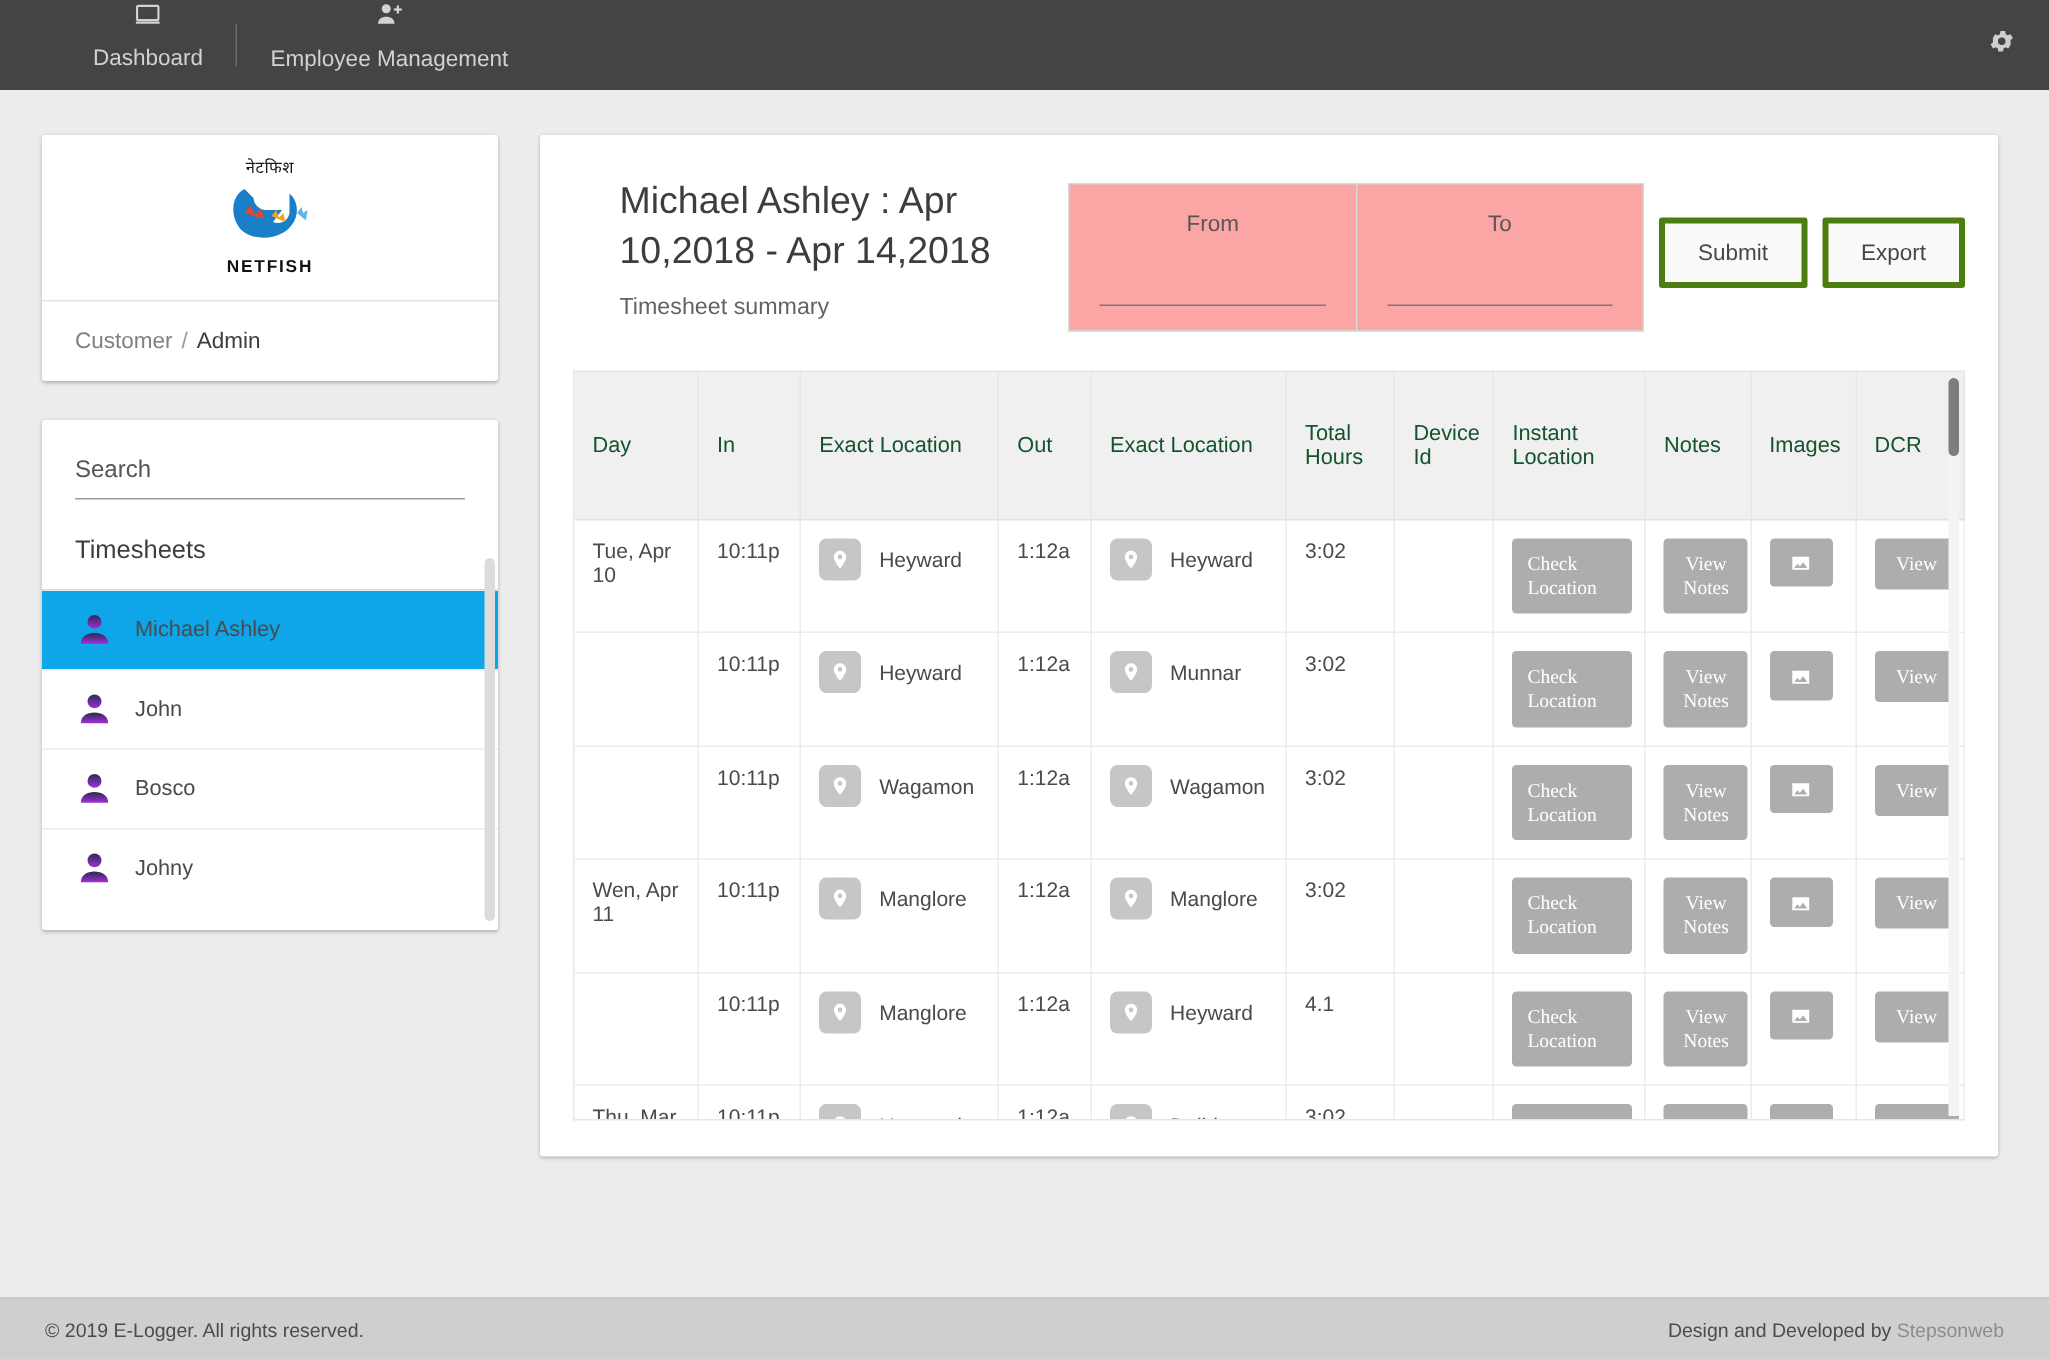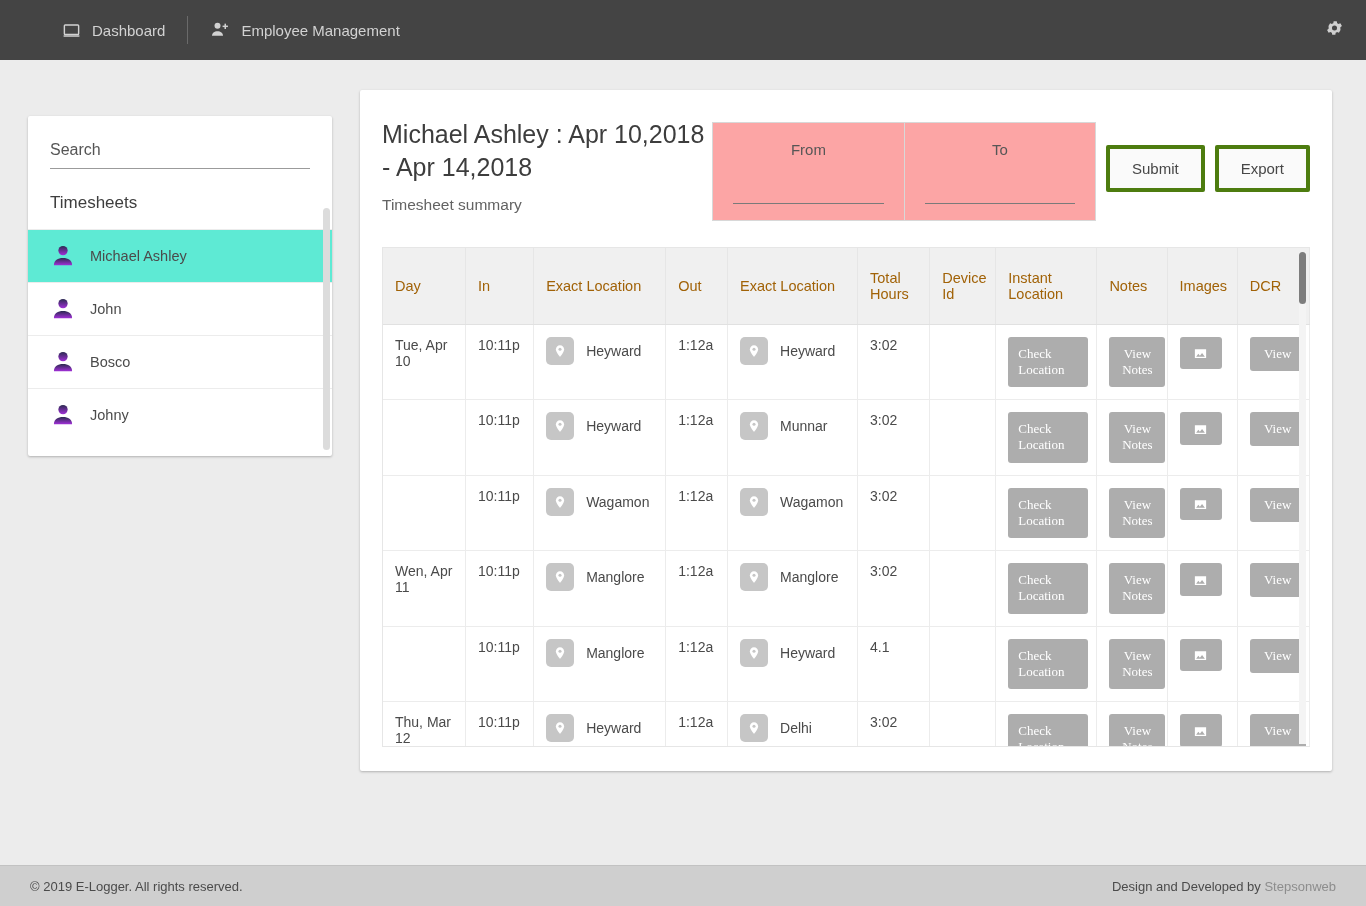--- a/index.html
+++ b/index.html
@@ -16,21 +16,21 @@
     height: 60px; width: 100%;
     background: #444444;
     display: flex; align-items: center;
     padding: 0 18px 0 40px;
     position: relative;
   }
   .nav-item {
     display: flex; align-items: center; gap: 11px;
     color: #d2d2d2; font-size: 15px;
     padding: 0 22px; height: 60px;
-    cursor: pointer; text-decoration: none;
+    cursor: pointer; text-decoration: none; flex-direction: column;
   }
   .nav-divider {
     width: 1px; height: 28px; background: #6a6a6a;
   }
   .nav-icon { display: flex; align-items: center; justify-content: center; }
   .nav-icon svg { display: block; }
   .gear-btn {
     position: absolute; right: 22px; top: 50%;
     transform: translateY(-50%);
     cursor: pointer; display: flex; align-items: center;
@@ -94,34 +94,34 @@
     font-size: 17px; color: #3e3e3e;
   }
   .emp-list { position: relative; }
   .emp-item {
     display: flex; align-items: center; gap: 14px;
     padding: 13px 22px;
     border-top: 1px solid #ececec;
     cursor: pointer;
     font-size: 14.5px; color: #4b4b4b;
   }
-  .emp-item.active { background: #5eead4; }
+  .emp-item.active { background: #0ea5e9; }
   .avatar svg { display: block; }
 
   .side-scrollbar {
     position: absolute; right: 2px; top: 92px;
     width: 7px; height: 242px;
     background: #dcdcdc; border-radius: 4px;
   }
 
   
   .content { flex: 1; min-width: 0; }
   .content-card { padding: 26px 22px 24px 22px; }
 
-  .head-row { display: flex; align-items: flex-start; }
+  .head-row { display: flex; align-items: flex-start; margin-left: 31px; }
   .title-block { flex: 1; min-width: 0; padding-top: 2px; }
   .page-title {
     font-size: 25px; color: #3d3d3d; font-weight: 400;
     line-height: 1.32; max-width: 330px;
   }
   .page-subtitle {
     font-size: 15.5px; color: #636363; margin-top: 12px;
   }
 
   .daterange {
@@ -156,22 +156,22 @@
     border: 1px solid #e6e6e6;
     border-right: none;
     position: relative;
     height: 500px; overflow: hidden;
     background: #fff;
   }
   table.ts { border-collapse: collapse; width: 100%; table-layout: fixed; }
   table.ts th {
     background: #f0f0f0;
     text-align: left; vertical-align: middle;
-    font-weight: 400; font-size: 14.5px; color: #a16207;
-    padding: 14px 12px; height: 76px;
+    font-weight: 400; font-size: 14.5px; color: #14532d;
+    padding: 14px 12px; height: 98px;
     border-right: 1px solid #e6e6e6;
     border-bottom: 1px solid #e1e1e1;
   }
   table.ts td {
     font-size: 14px; color: #4a4a4a;
     padding: 12px 12px; vertical-align: top;
     border-right: 1px solid #ececec;
     border-bottom: 1px solid #ececec;
     background: #fff;
   }
@@ -246,20 +246,38 @@
         <path d="M19.4 13a7.6 7.6 0 000-2l2-1.6-2-3.4-2.4 1a7.7 7.7 0 00-1.7-1l-.4-2.6h-4l-.4 2.6a7.7 7.7 0 00-1.7 1l-2.4-1-2 3.4L4.6 11a7.6 7.6 0 000 2l-2 1.6 2 3.4 2.4-1a7.7 7.7 0 001.7 1l.4 2.6h4l.4-2.6a7.7 7.7 0 001.7-1l2.4 1 2-3.4zM12 15.2A3.2 3.2 0 1112 8.8a3.2 3.2 0 010 6.4z"></path>
       </svg>
     </span>
   </div>
 </div>
 
 <div class="page">
 
   <div class="sidebar">
 
+    <div class="card logo-card">
+      <div class="logo-wrap">
+        <div>
+          <div class="logo-devanagari">नेटफिश</div>
+          <svg width="58" height="44" viewBox="0 0 58 44">
+            <path d="M12 6 C4 10 2 22 8 31 C13 39 28 41 38 35 C48 29 50 16 42 9 L42 21 C42 27 36 30 31 28 L37 20 L26 20 C22 20 18 16 18 12 Z" fill="#1a7fc9"></path>
+            <circle cx="25" cy="13" r="2.4" fill="#ffffff"></circle>
+            <path d="M12 22 l4 -5 l3 6 l4 -4 l2 7 z" fill="#e8452c"></path>
+            <path d="M30 24 l3 -4 l2 5 l3 -3 l1 6 z" fill="#f0a21e"></path>
+            <path d="M47 22 l3 -4 l1 4 l3 -2 l-1 7 z" fill="#5bb6e8"></path>
+          </svg>
+          <div class="logo-name">NETFISH</div>
+        </div>
+      </div>
+      <div class="breadcrumb-card">
+        <span>Customer</span><span class="crumb-sep">/</span><span class="crumb-active">Admin</span>
+      </div>
+    </div>
 
     <div class="card list-card">
       <div class="search-row">
         <input class="search-input" type="text" placeholder="Search" style="">
       </div>
       <div class="list-title">Timesheets</div>
       <div class="emp-list">
         <div class="emp-item active">
           <span class="avatar">
             <svg width="26" height="26" viewBox="0 0 24 24">

